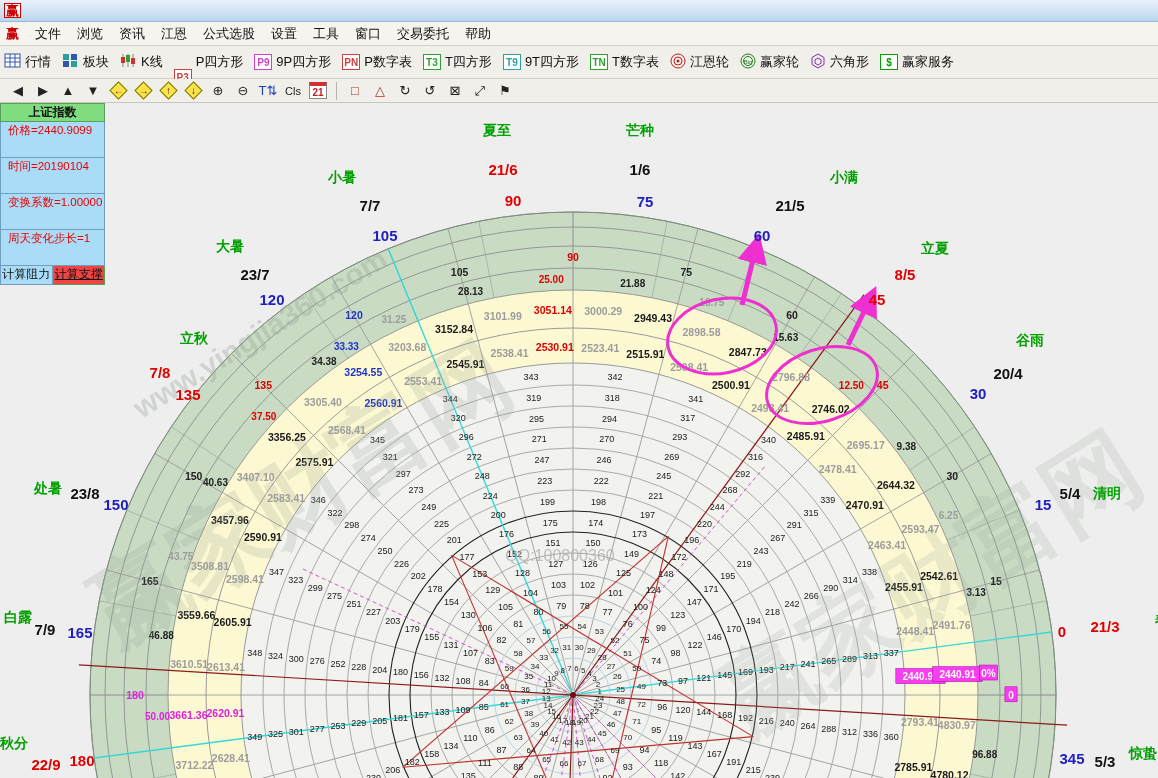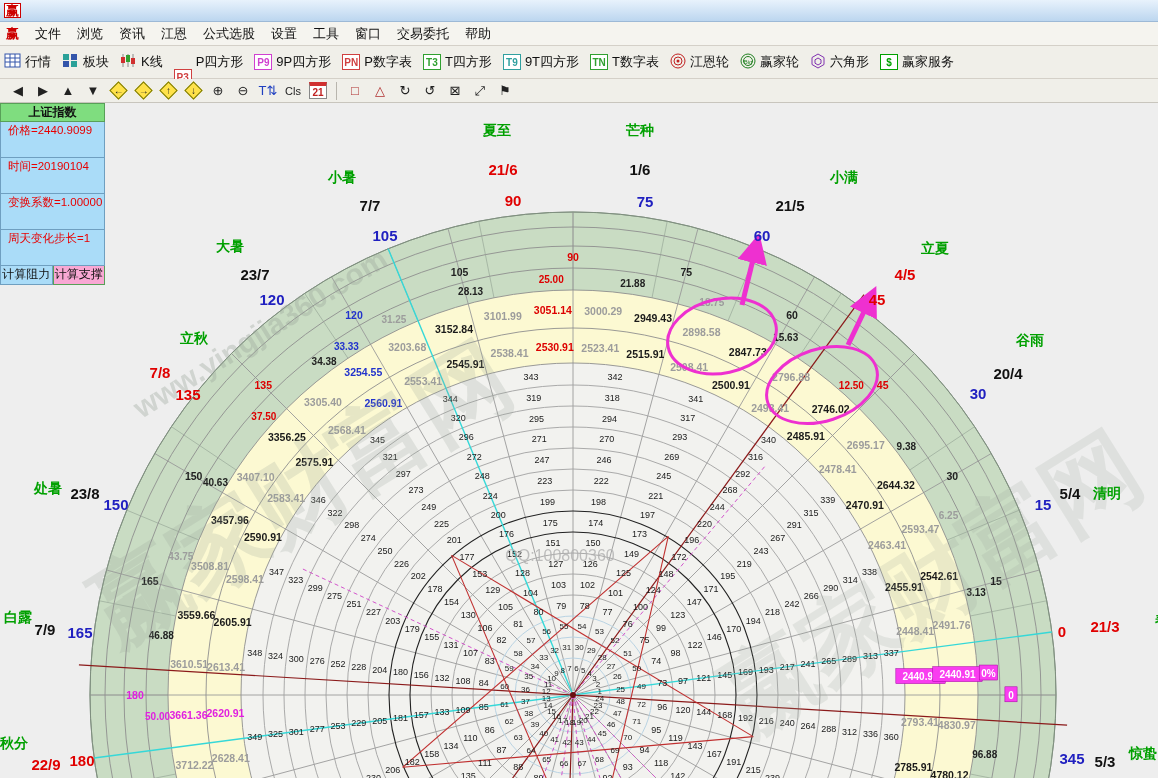--- a/index.html
+++ b/index.html
@@ -40,21 +40,21 @@
     font-size:12px; }
   #info-title { background:#7fdd7f; border:1px solid #58a058; text-align:center;
     font-weight:bold; color:#111; height:19px; line-height:17px; }
   .info-row { background:#aadcf8; border:1px solid #6f9fc0; border-top:none; color:#e80000;
     height:36px; line-height:16px; padding-left:7px; white-space:nowrap; overflow:hidden;
     font-size:11.5px; }
   #info-btns { display:flex; }
   .info-btn { width:52.5px; height:19px; line-height:17px; text-align:center; color:#111;
     border:1px solid #6f9fc0; border-top:none; font-size:12px; cursor:default; }
   .info-btn.blue { background:#aadcf8; }
-  .info-btn.green { background:#f9a8d4; border-color:#58a058; }
+  .info-btn.green { background:#ef4444; border-color:#58a058;text-decoration:underline; }
 
   
   #wheel-wrap { position:absolute; top:103px; left:0; width:1158px; height:675px;
     background:#eeeeee; }
   #wheel-svg { position:absolute; top:0; left:0; }
   #label-layer { position:absolute; top:0; left:0; width:1158px; height:675px;
     pointer-events:none; }
   .out-label { position:absolute; transform:translate(-50%,-50%); white-space:nowrap;
     font-weight:bold; font-size:15px; }
   .out-label.term { color:#00a000; font-size:14px; }
@@ -710,21 +710,21 @@
         <div class="out-label term" style="left: 1107px; top: 391px;">清明</div>
         <div class="out-label term" style="left: 18px; top: 515px;">白露</div>
         <div class="out-label term" style="left: 1137px; top: 518px; margin-left: 32px;">春分</div>
         <div class="out-label term" style="left: 14px; top: 641px;">秋分</div>
         <div class="out-label term" style="left: 1143px; top: 651px;">惊蛰</div>
         <div class="out-label red" style="left: 503px; top: 66px; text-align: right;">21/6</div>
         <div class="out-label black" style="left: 640px; top: 66px;">1/6</div>
         <div class="out-label black" style="left: 370px; top: 102px;">7/7</div>
         <div class="out-label black" style="left: 790px; top: 102px; text-align: right;">21/5</div>
         <div class="out-label black" style="left: 255px; top: 171px;">23/7</div>
-        <div class="out-label red" style="left: 905px; top: 171px;">4/5</div>
+        <div class="out-label red" style="left: 905px; top: 171px;">8/5</div>
         <div class="out-label red" style="left: 160px; top: 269px;">7/8</div>
         <div class="out-label black" style="left: 1008px; top: 270px;">20/4</div>
         <div class="out-label black" style="left: 85px; top: 390px;">23/8</div>
         <div class="out-label black" style="left: 1070px; top: 390px;">5/4</div>
         <div class="out-label black" style="left: 45px; top: 526px;">7/9</div>
         <div class="out-label red" style="left: 1105px; top: 523px;">21/3</div>
         <div class="out-label red" style="left: 46px; top: 661px;">22/9</div>
         <div class="out-label black" style="left: 1105px; top: 658px;">5/3</div>
         <div class="out-label red" style="left: 513px; top: 97px;">90</div>
         <div class="out-label blue" style="left: 645px; top: 98px;">75</div>

